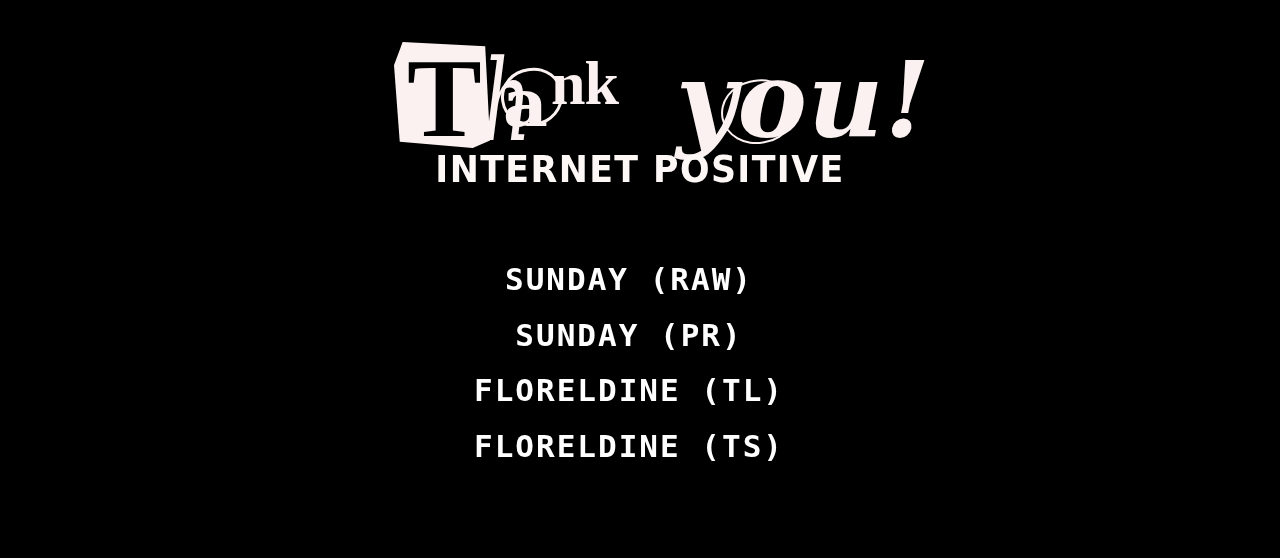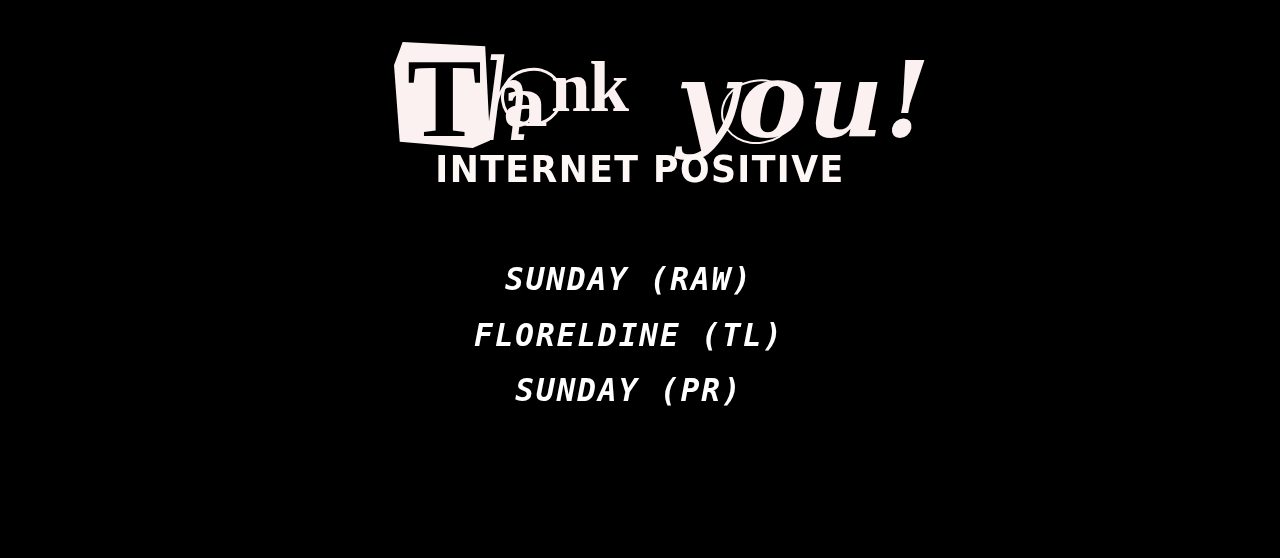--- a/index.html
+++ b/index.html
@@ -93,21 +93,21 @@
     width: 56px;
     height: 52px;
     border: 3px solid #faf1f0;
     border-radius: 50% 48% 52% 50%;
     transform: rotate(-7deg);
   }
   #ttl-nk {
     left: 160px;
     top: 26px;
     font-family: "Liberation Serif", "DejaVu Serif", serif;
-    font-size: 71px;
+    font-size: 62px;
     font-weight: 700;
     letter-spacing: -1px;
   }
   
   #ttl-you {
     left: 285px;
     top: 23px;
     font-family: "DejaVu Serif", "Liberation Serif", serif;
     font-size: 104px;
     font-style: italic;
@@ -143,21 +143,20 @@
     white-space: pre;
   }
 
   
   #credits {
     position: absolute;
     left: 0;
     right: 0;
     top: 252px;
     text-align: center;
-    font-style: italic;
   }
   .credit-line {
     color: #ffffff;
     font-family: "DejaVu Sans Mono", "Liberation Mono", monospace;
     font-size: 31px;
     font-weight: 700;
     letter-spacing: 2px;
     line-height: 55.5px;
     white-space: pre;
     padding-right: 22px;
@@ -178,17 +177,18 @@
       <div class="ttl-letter" id="ttl-nk">nk</div>
       <div class="ttl-letter" id="ttl-you">you!</div>
       <div id="ttl-o-loop"></div>
     </div>
   </div>
 
   <div id="subtitle">INTERNET POSITIVE</div>
 
   <div id="credits">
     <div class="credit-line">SUNDAY (RAW)</div>
+    <div class="credit-line">SUNDAY (PR)</div>
     <div class="credit-line">FLORELDINE (TL)</div>
-    <div class="credit-line">SUNDAY (PR)</div>
+    <div class="credit-line">FLORELDINE (TS)</div>
   </div>
 
 </div>
 
 </body></html>

